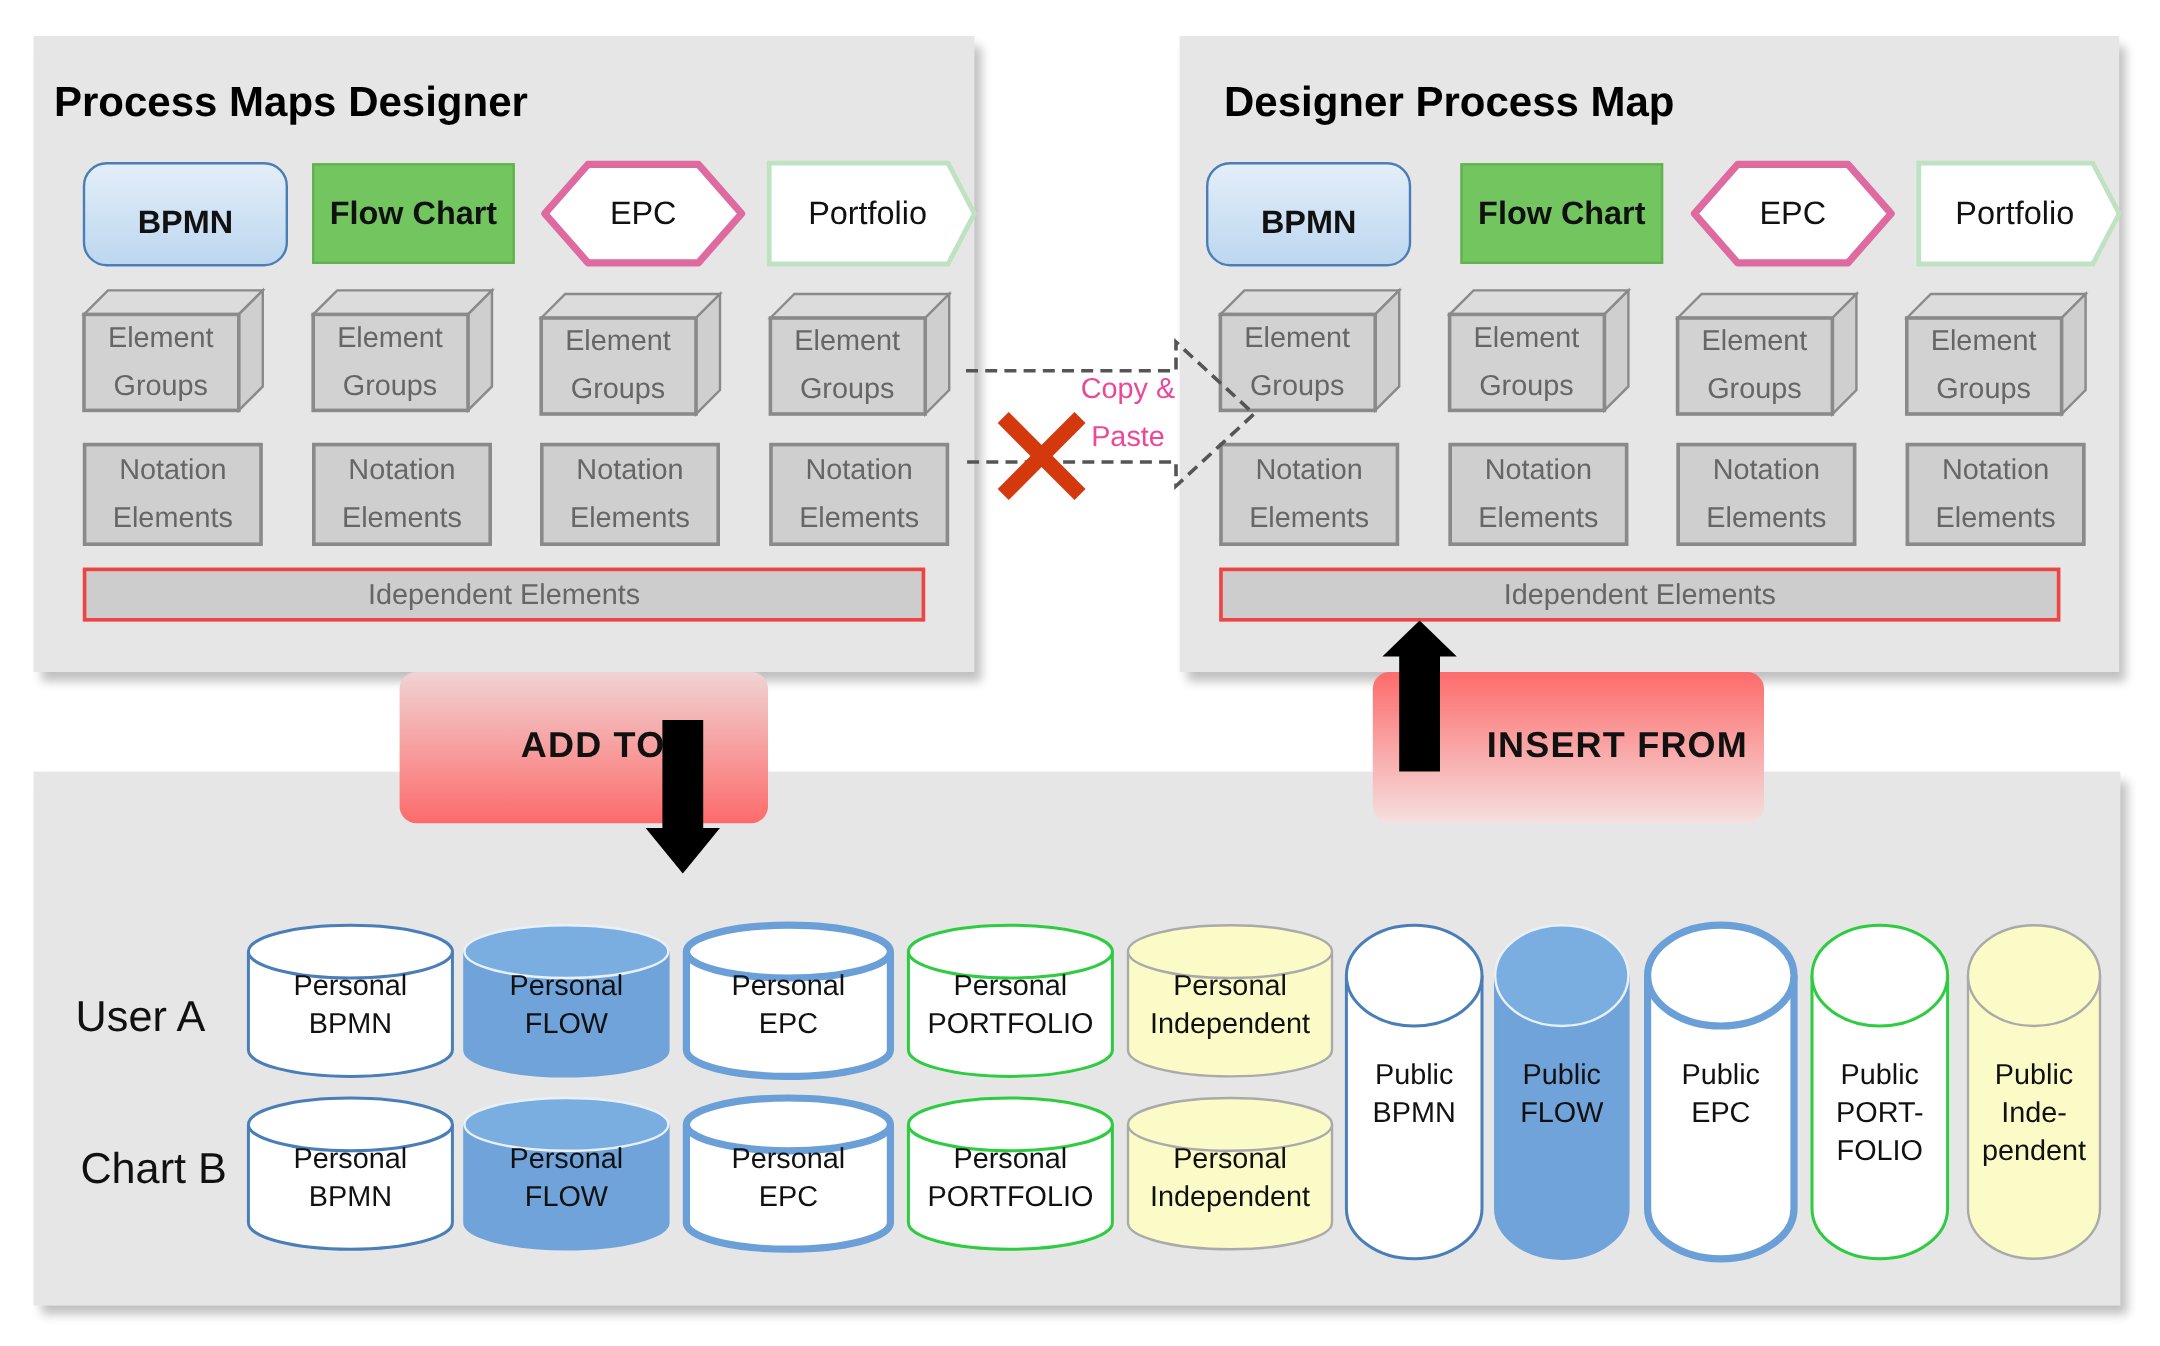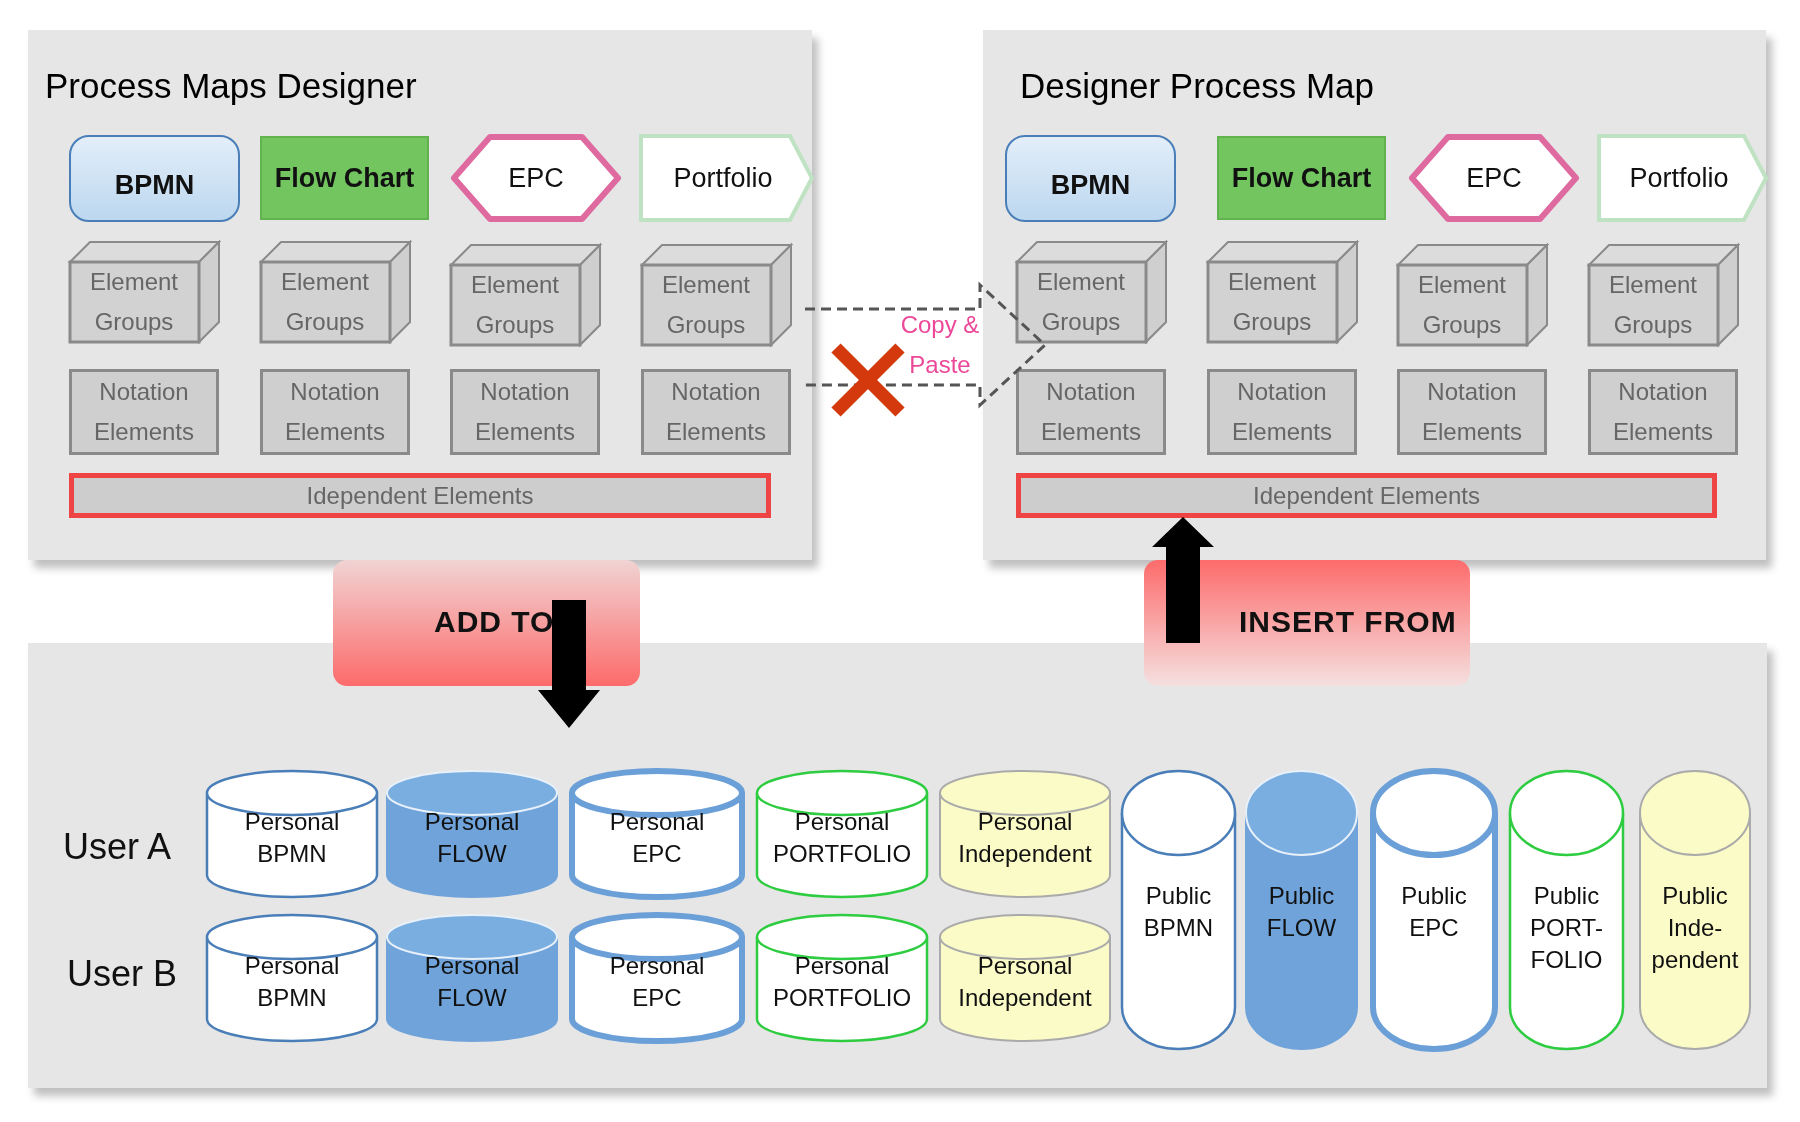--- a/index.html
+++ b/index.html
@@ -1,26 +1,26 @@
 <!DOCTYPE html>
 <html><head>
 <meta charset="utf-8">
 <style>
   html, body { margin:0; padding:0; background:#ffffff; }
   body { width:1800px; height:1122px; position:relative; overflow:hidden;
          font-family:"Liberation Sans", sans-serif; }
   .panel { position:absolute; background:#e6e6e6;
            box-shadow: 6px 8px 8px rgba(0,0,0,0.25); }
-  .title { position:absolute; font-weight:normal; font-size:35px; color:#000; white-space:nowrap; }
+  .title { position:absolute; font-weight:bold; font-size:35px; color:#000; white-space:nowrap; }
   .lbl { position:absolute; display:flex; align-items:center; justify-content:center;
          text-align:center; white-space:pre-line; line-height:40px; }
   .grey-txt { color:#666666; font-size:24px; }
   .top-shape-txt { font-size:27px; font-weight:bold; color:#111; }
   .notation { position:absolute; background:#cfcfcf; border:3px solid #8a8a8a; box-sizing:border-box; }
-  .indep { position:absolute; background:#cdcdcd; border:5px solid #ef4444; box-sizing:border-box;
+  .indep { position:absolute; background:#cdcdcd; border:3px solid #ef4444; box-sizing:border-box;
            color:#666; font-size:24px; display:flex; align-items:center; justify-content:center; }
   .bpmn { position:absolute; border:2px solid #4a7eb8; border-radius:20px; box-sizing:border-box;
           background:linear-gradient(#e3eef9,#bcd7ef); }
   .flow { position:absolute; background:#73c560; border:2px solid #62b24f; box-sizing:border-box; }
   .xfer { position:absolute; border-radius:14px; }
   .xfer-add { background:linear-gradient(#f1d3d3,#fd6b6b); }
   .xfer-ins { background:linear-gradient(#fd6b6b,#f5e0e0); }
   .xfer-txt { position:absolute; font-size:30px; font-weight:bold; color:#111; letter-spacing:1px; white-space:nowrap;margin-left:16px; }
   .user-lbl { position:absolute; font-size:36px; color:#111; }
   .cyl-txt { position:absolute; text-align:center; font-size:24px; color:#111; line-height:32px; white-space:pre-line; }
@@ -179,21 +179,21 @@
   <polygon points="14,0 48,0 48,90 62,90 31,128 0,90 14,90" fill="#000"></polygon>
 </svg>
 
 <div class="xfer xfer-ins" style="left:1144px;top:560px;width:326px;height:126px;"></div>
 <div class="xfer-txt" style="left:1223px;top:605px;">INSERT FROM</div>
 <svg style="left:1152px;top:517px;" width="62" height="128">
   <polygon points="31,0 62,30 48,30 48,126 14,126 14,30 0,30" fill="#000"></polygon>
 </svg>
 
 <div class="user-lbl" style="left:63px;top:826px;">User A</div>
-<div class="user-lbl" style="left:67px;top:953px;">User B</div>
+<div class="user-lbl" style="left:67px;top:953px;">Chart B</div>
 
 <div id="cyls">
     <svg width="180" height="136" style="left: 202px; top: 766px;">
       <path d="M5,27 L5,109 A85,22 0 0 0 175,109 L175,27" fill="#ffffff" stroke="#4a7eb8" stroke-width="2.5"></path>
       <ellipse cx="90" cy="27" rx="85" ry="22" fill="#ffffff" stroke="#4a7eb8" stroke-width="2.5"></ellipse>
     </svg>
     <div class="cyl-txt" style="left: 207px; width: 170px; top: 806px;">Personal
 BPMN</div>
     <svg width="180" height="136" style="left: 202px; top: 910px;">
       <path d="M5,27 L5,109 A85,22 0 0 0 175,109 L175,27" fill="#ffffff" stroke="#4a7eb8" stroke-width="2.5"></path>

